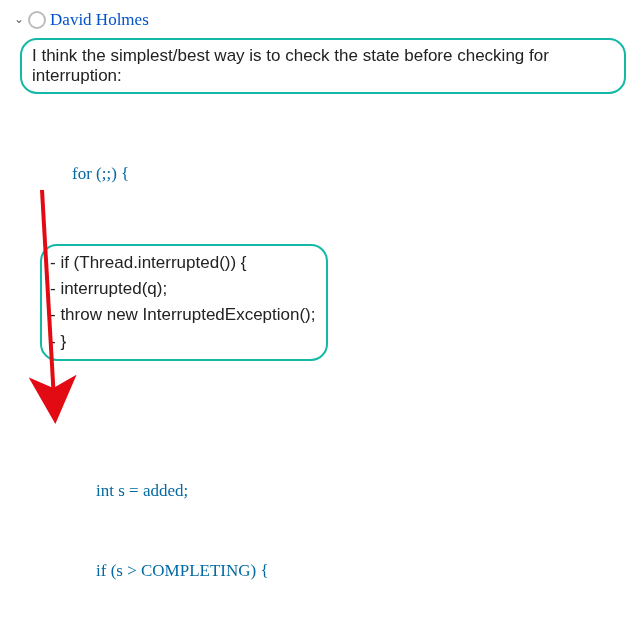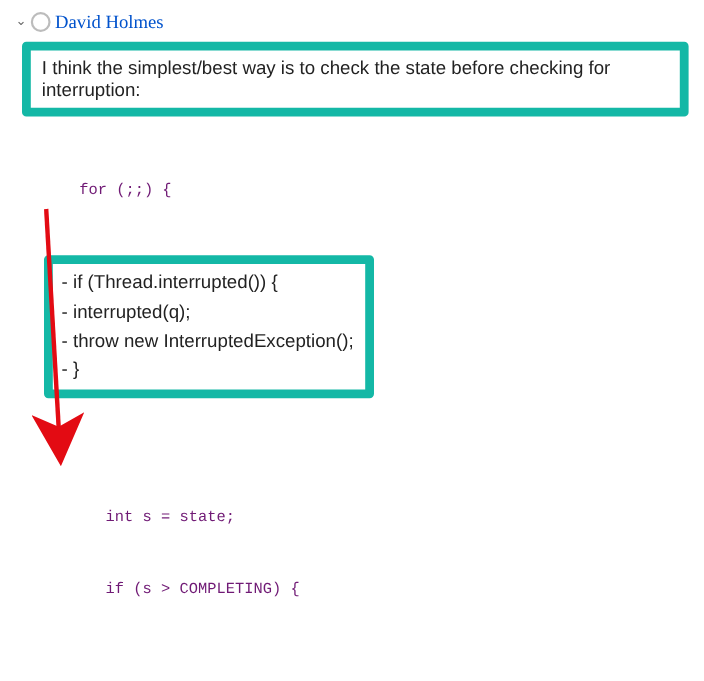--- a/index.html
+++ b/index.html
@@ -39,39 +39,39 @@
     color: #0052cc;
     font-size: 17px;
     text-decoration: none;
     font-family: Liberation Serif, serif;
   }
   .meta {
     color: #6b6b6b;
     font-size: 17px;
   }
   .hl-red {
-    border: 8px solid #14b8a6;
-    border-radius: 4px;
+    border: 2px solid #14b8a6;
+    border-radius: 17px;
     padding: 6px 10px;
     display: inline-block;
   }
   .intro-box {
     margin-left: 6px;
     margin-bottom: 14px;
   }
   .intro-text {
     font-size: 17px;
     color: #222;
   }
   .code {
-    font-family: Liberation Mono, monospace;
-    font-size: 14px;
+    font-family: Liberation Serif, serif;
+    font-size: 17px;
     line-height: 1.55;
     white-space: pre;
-    color: #701a75;
+    color: #0369a1;
   }
   .code-block {
     margin-left: 14px;
   }
   .pad1 { padding-left: 44px; }
   .pad2 { padding-left: 68px; }
   .diff-box {
     margin: 4px 0 4px 26px;
     padding: 4px 10px 4px 8px;
   }
@@ -108,21 +108,21 @@
 
   <div class="hl-red diff-box">
     <div class="diff-line">- if (Thread.interrupted()) {</div>
     <div class="diff-line">- interrupted(q);</div>
     <div class="diff-line">- throw new InterruptedException();</div>
     <div class="diff-line">- }</div>
   </div>
 
   <div class="code code-block">
     <div style="height:8px"></div>
-    <div class="pad2">int s = state;</div>
+    <div class="pad2">int s = added;</div>
     <div class="pad2">if (s &gt; COMPLETING) {</div>
     
     
     
     
     
     
     
   </div>
 

